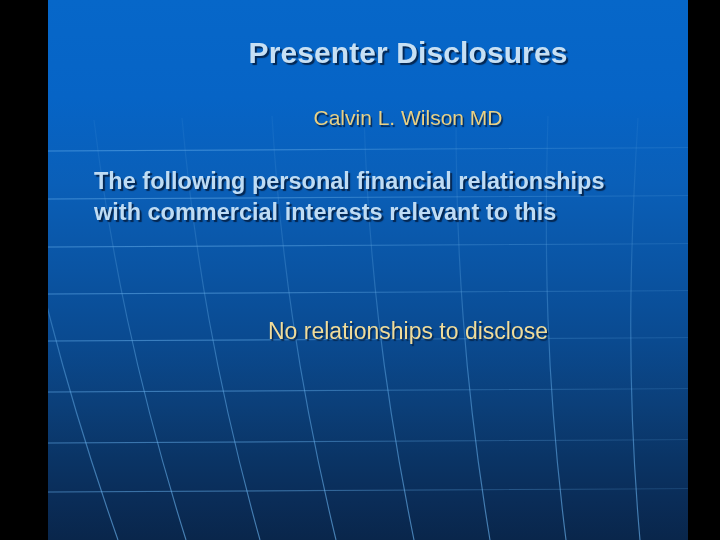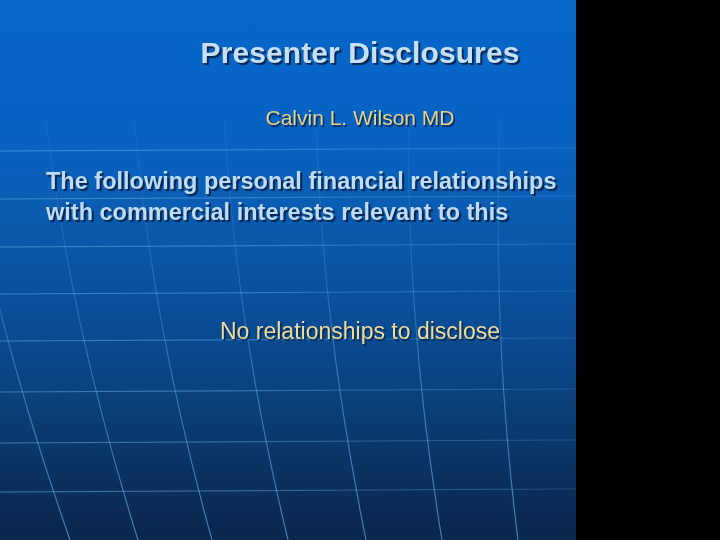--- a/index.html
+++ b/index.html
@@ -2,35 +2,36 @@
 <html><head>
 <meta charset="utf-8">
 <style>
   html, body {
     margin: 0;
     padding: 0;
     background: #000;
   }
   #slide {
     position: relative;
-    width: 576px;
+    width: 640px;
     height: 540px;
     overflow: hidden;
     font-family: "Liberation Sans", sans-serif;
     background: linear-gradient(
         to bottom,
         #0667c9 0%,
         #0664c6 18%,
         #0a5fb8 34%,
         #0a54a3 50%,
         #0a4a90 63%,
         #0b3f79 75%,
         #0a3465 85%,
         #0a2c57 93%,
         #09264b 100%);
+    margin-left: 48px;
   }
 
   
   #globe-grid {
     position: absolute;
     inset: 0;
     width: 720px;
     height: 540px;
     pointer-events: none;
   }

